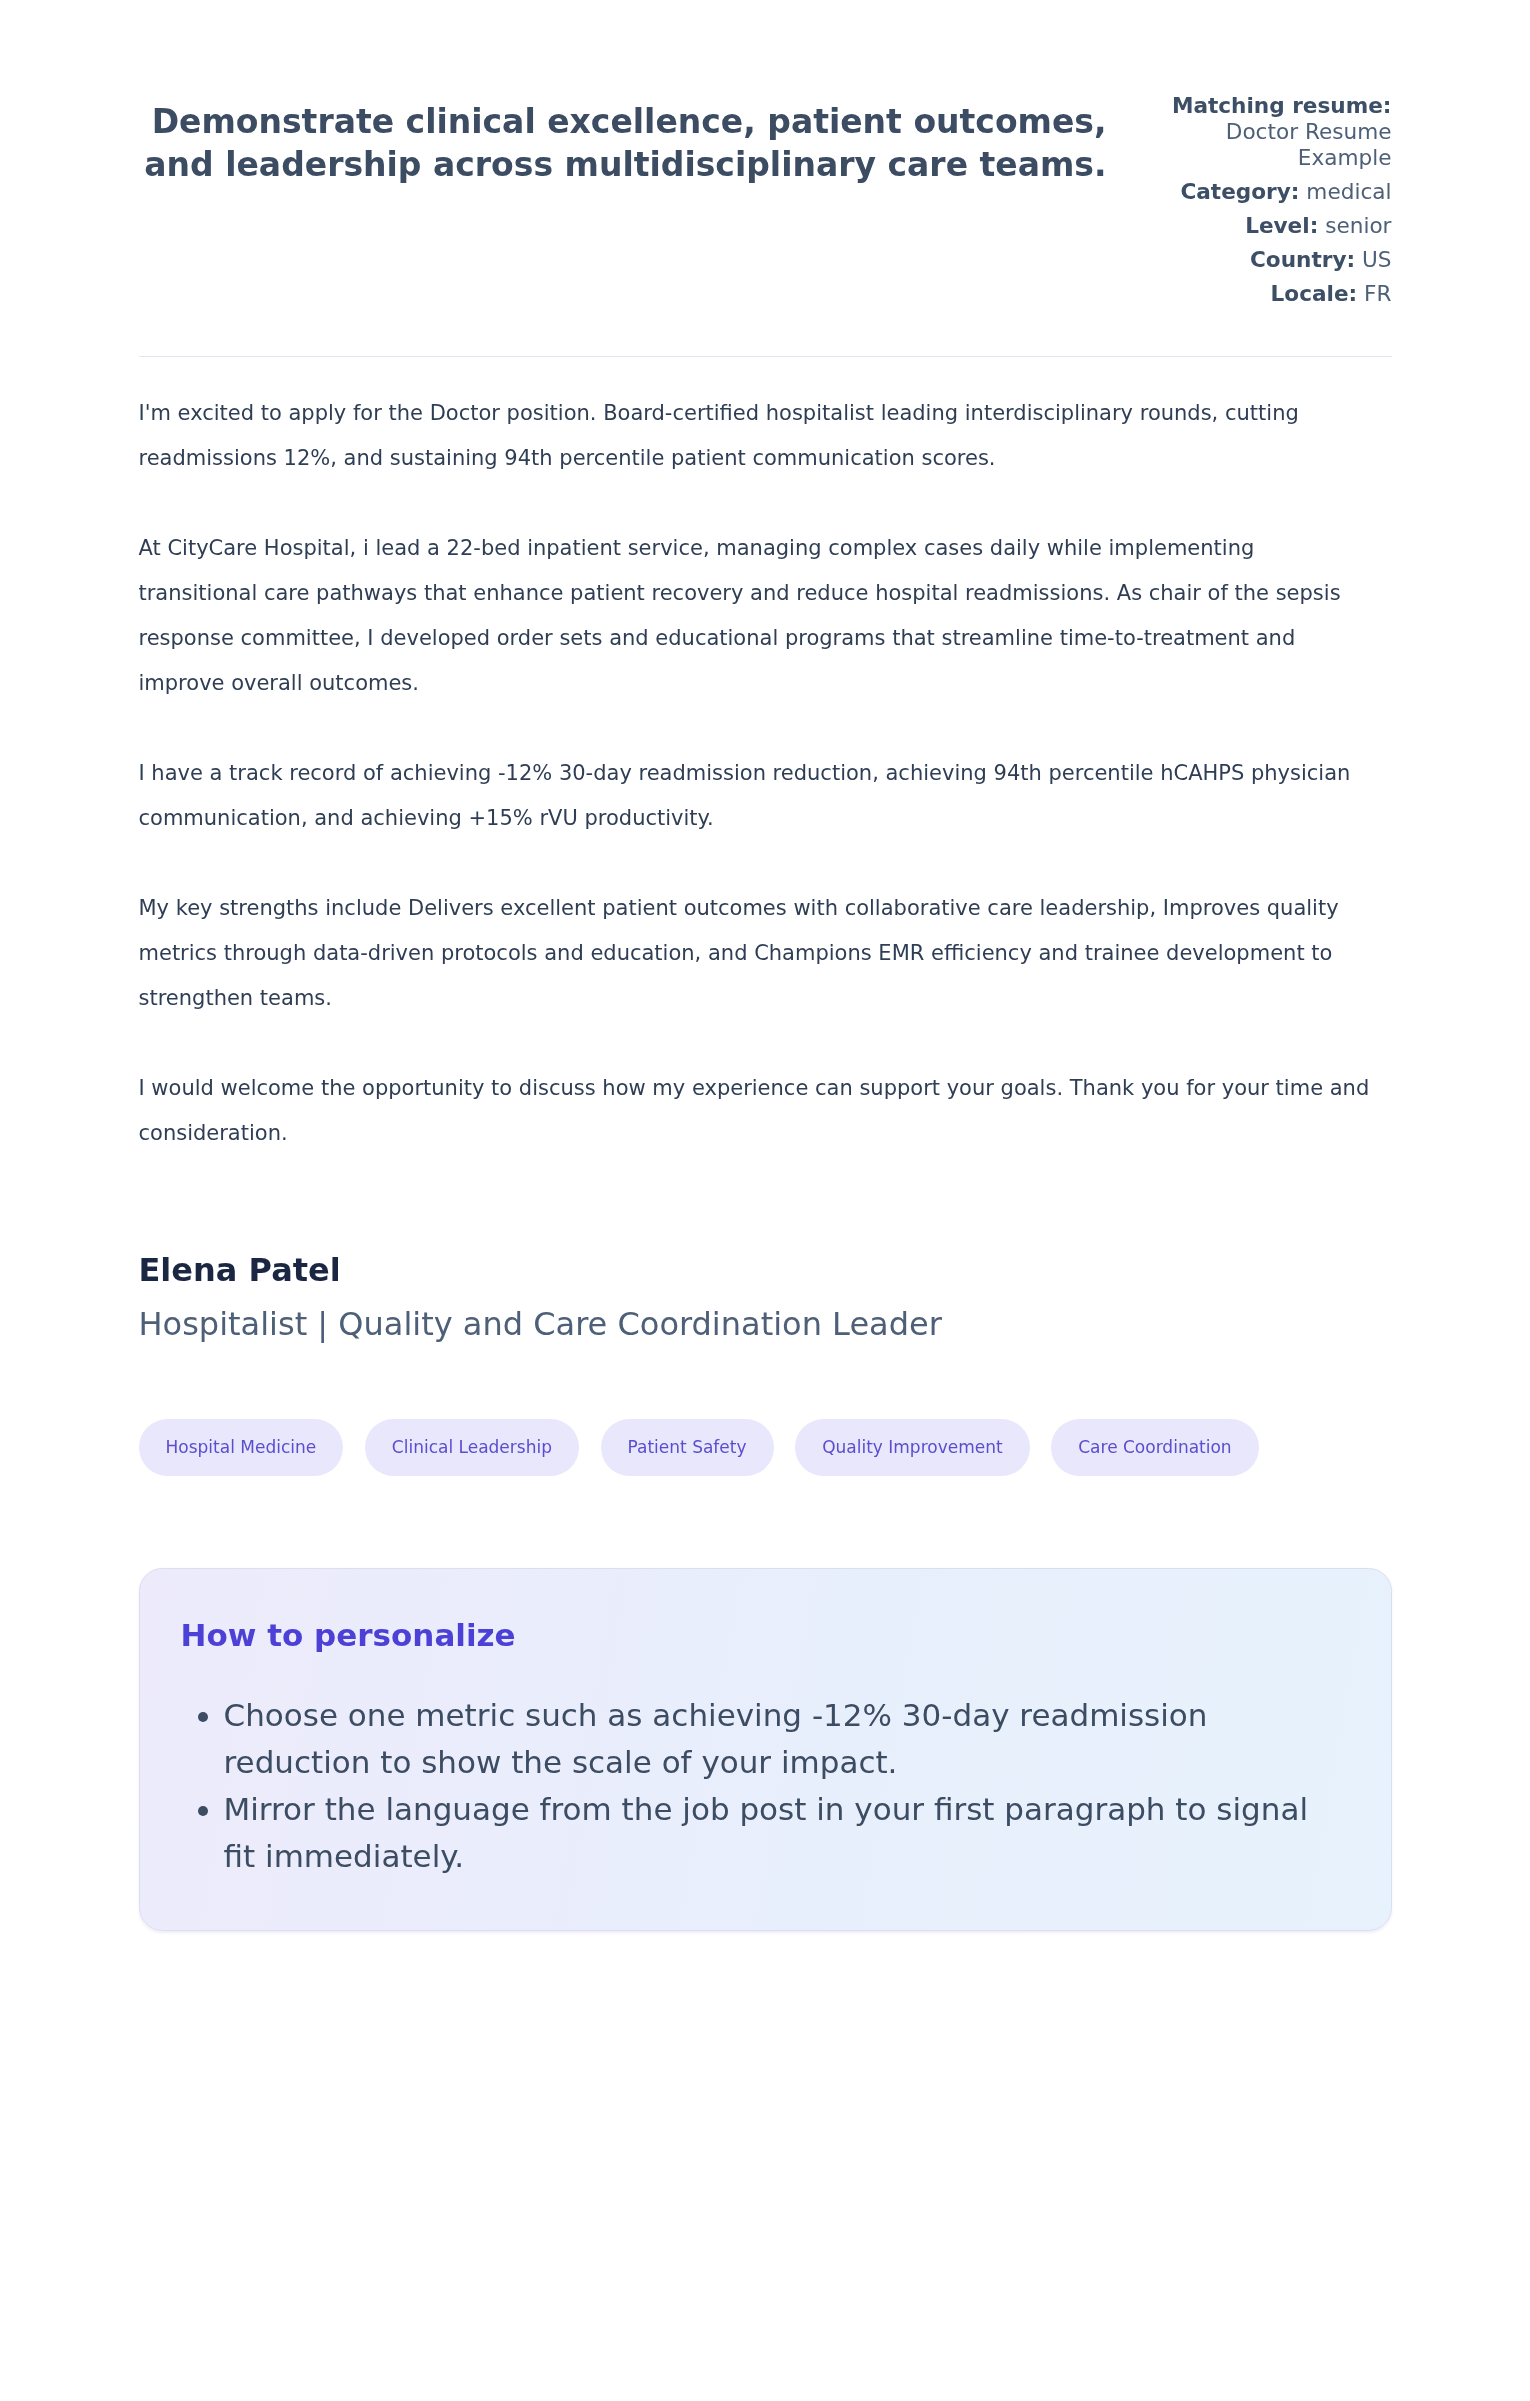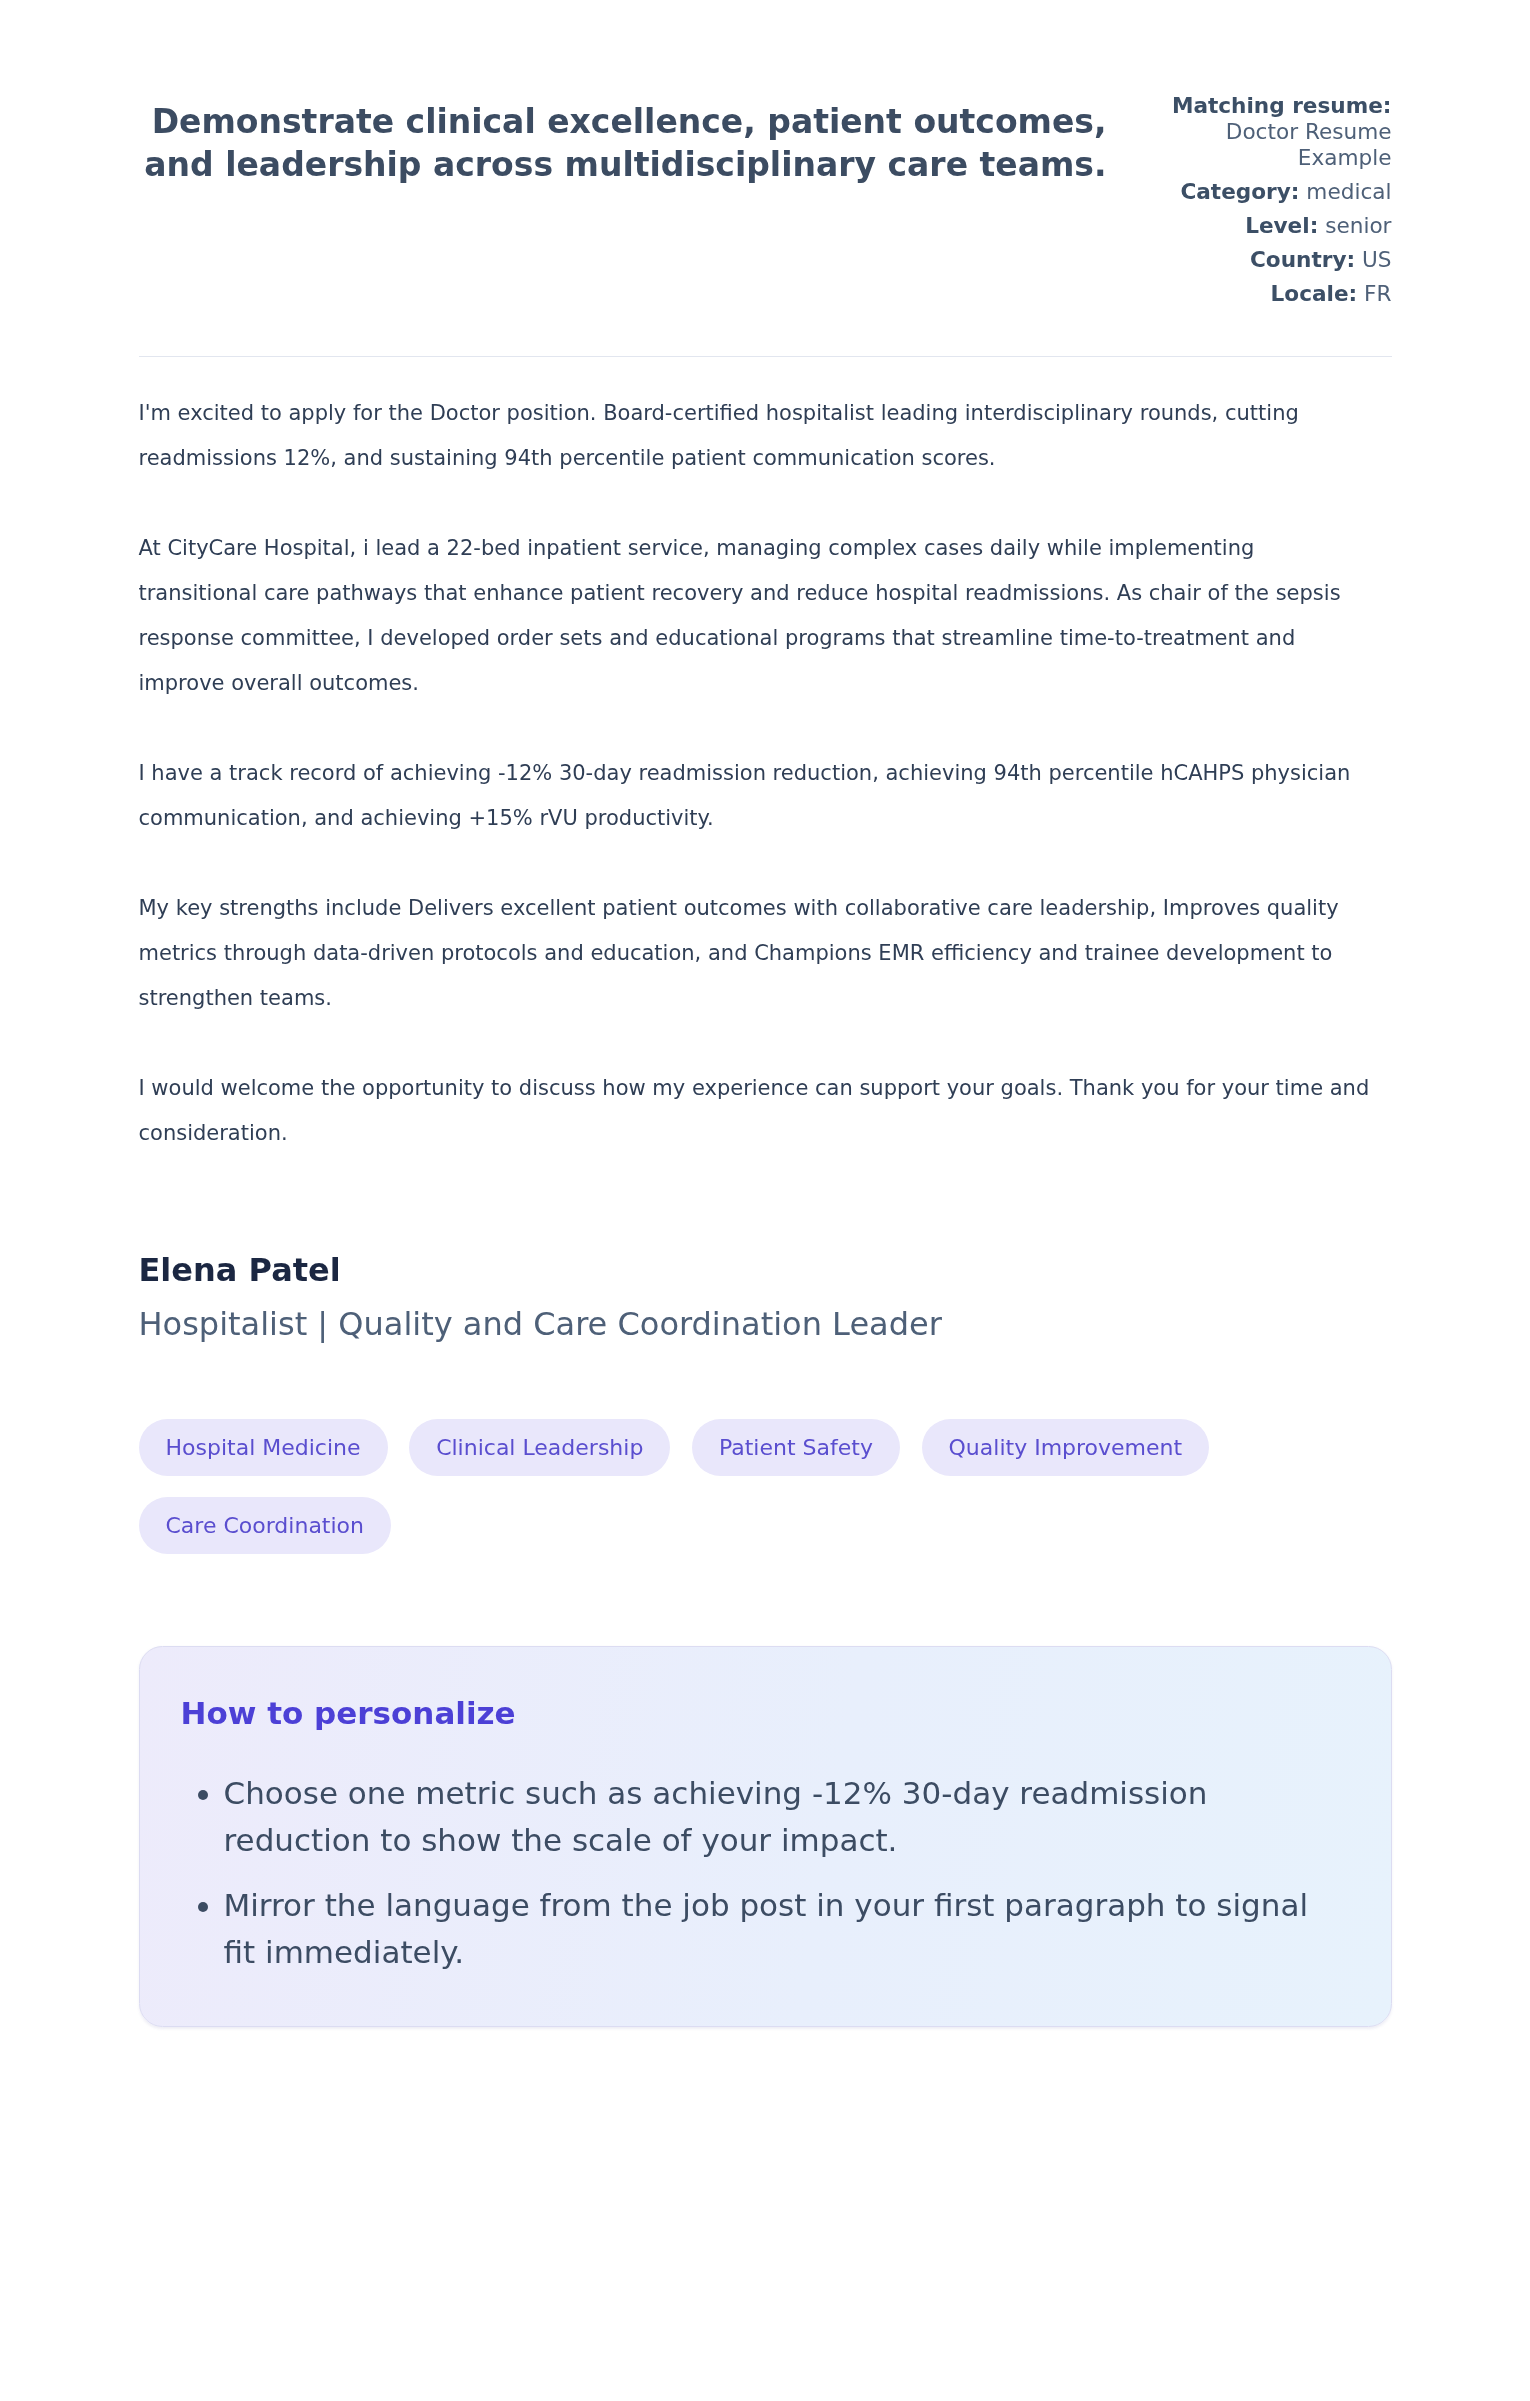--- a/index.html
+++ b/index.html
@@ -94,21 +94,21 @@
   .tags {
     margin-top: 74px;
     display: flex;
     flex-wrap: wrap;
     gap: 21.6px;
   }
   .tag {
     display: inline-block;
     background: #e9e7fb;
     color: #5a4ecf;
-    font-size: 22px;
+    font-size: 17px;
     line-height: 25px;
     padding: 16px 27px;
     border-radius: 899px;
     white-space: nowrap;
   }
 
   
   .callout {
     margin-top: 92px;
     border-radius: 23.4px;
@@ -126,21 +126,20 @@
     color: #4c40d6;
   }
   .callout-list {
     margin: 38px 0 0 0;
     padding-left: 43px;
   }
   .callout-list li {
     font-size: 31px;
     line-height: 47px;
     color: #3c4c63;
-    margin-bottom: 18px;
   }
   .callout-list li:last-child { margin-bottom: 0; }
   .callout-list li::marker { color: #3c4c63; }
 </style>
 </head>
 <body>
 
 <div class="page">
 
   <div class="header">

